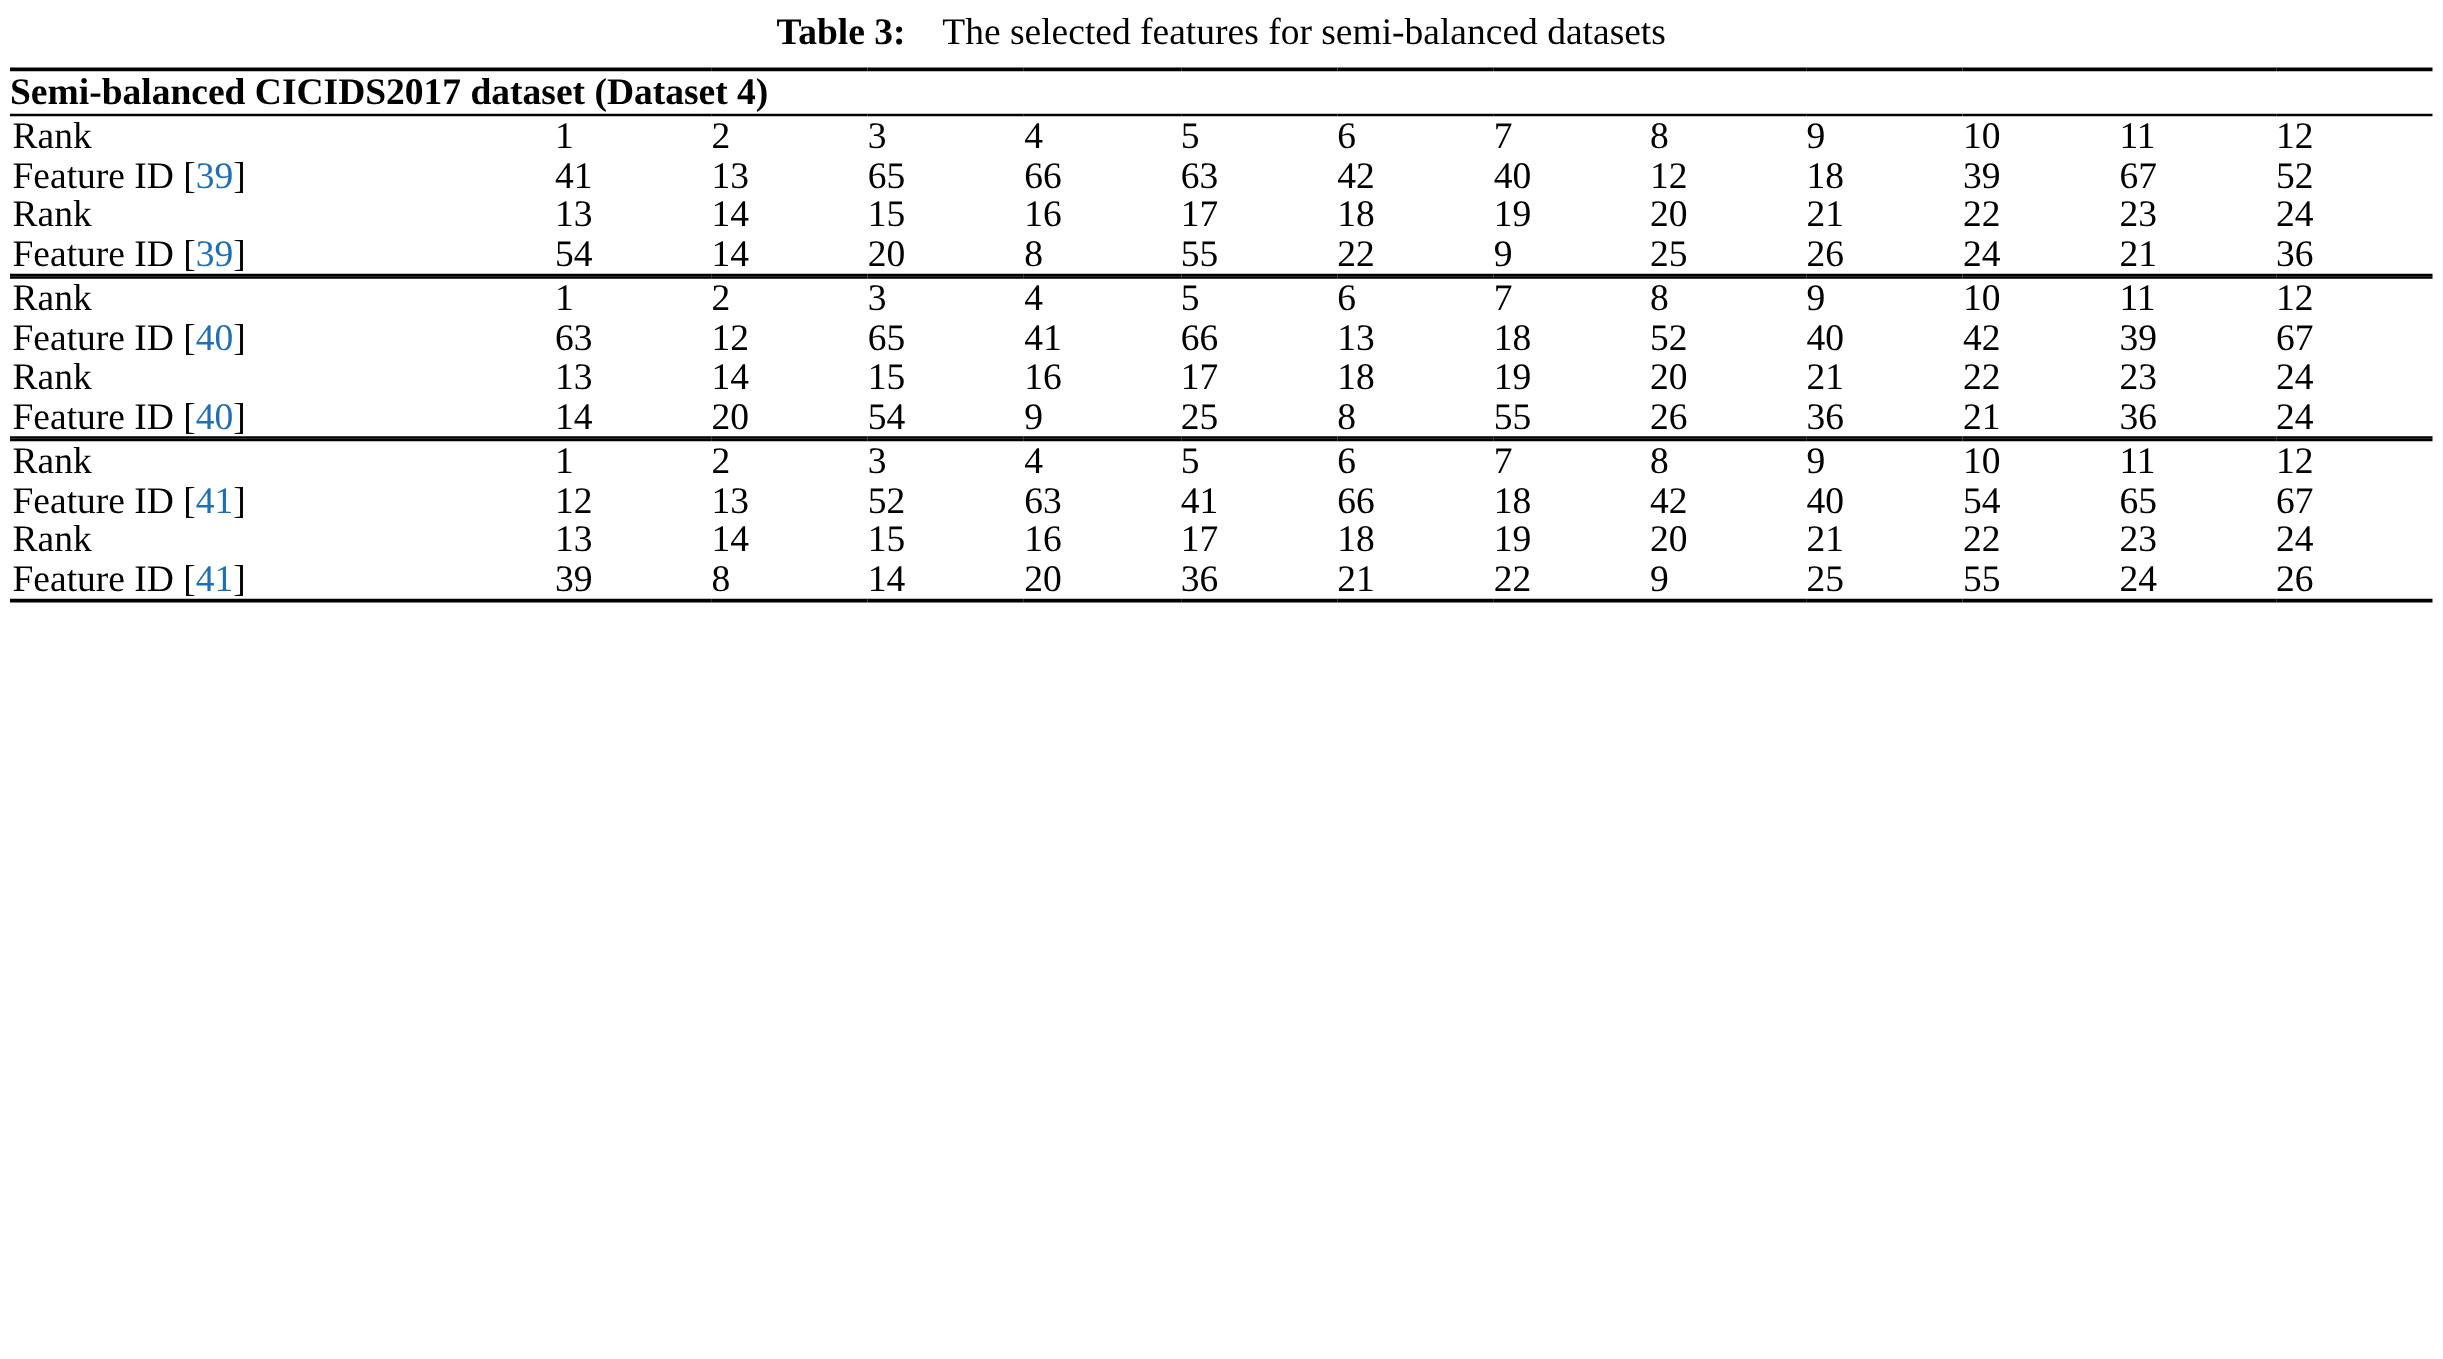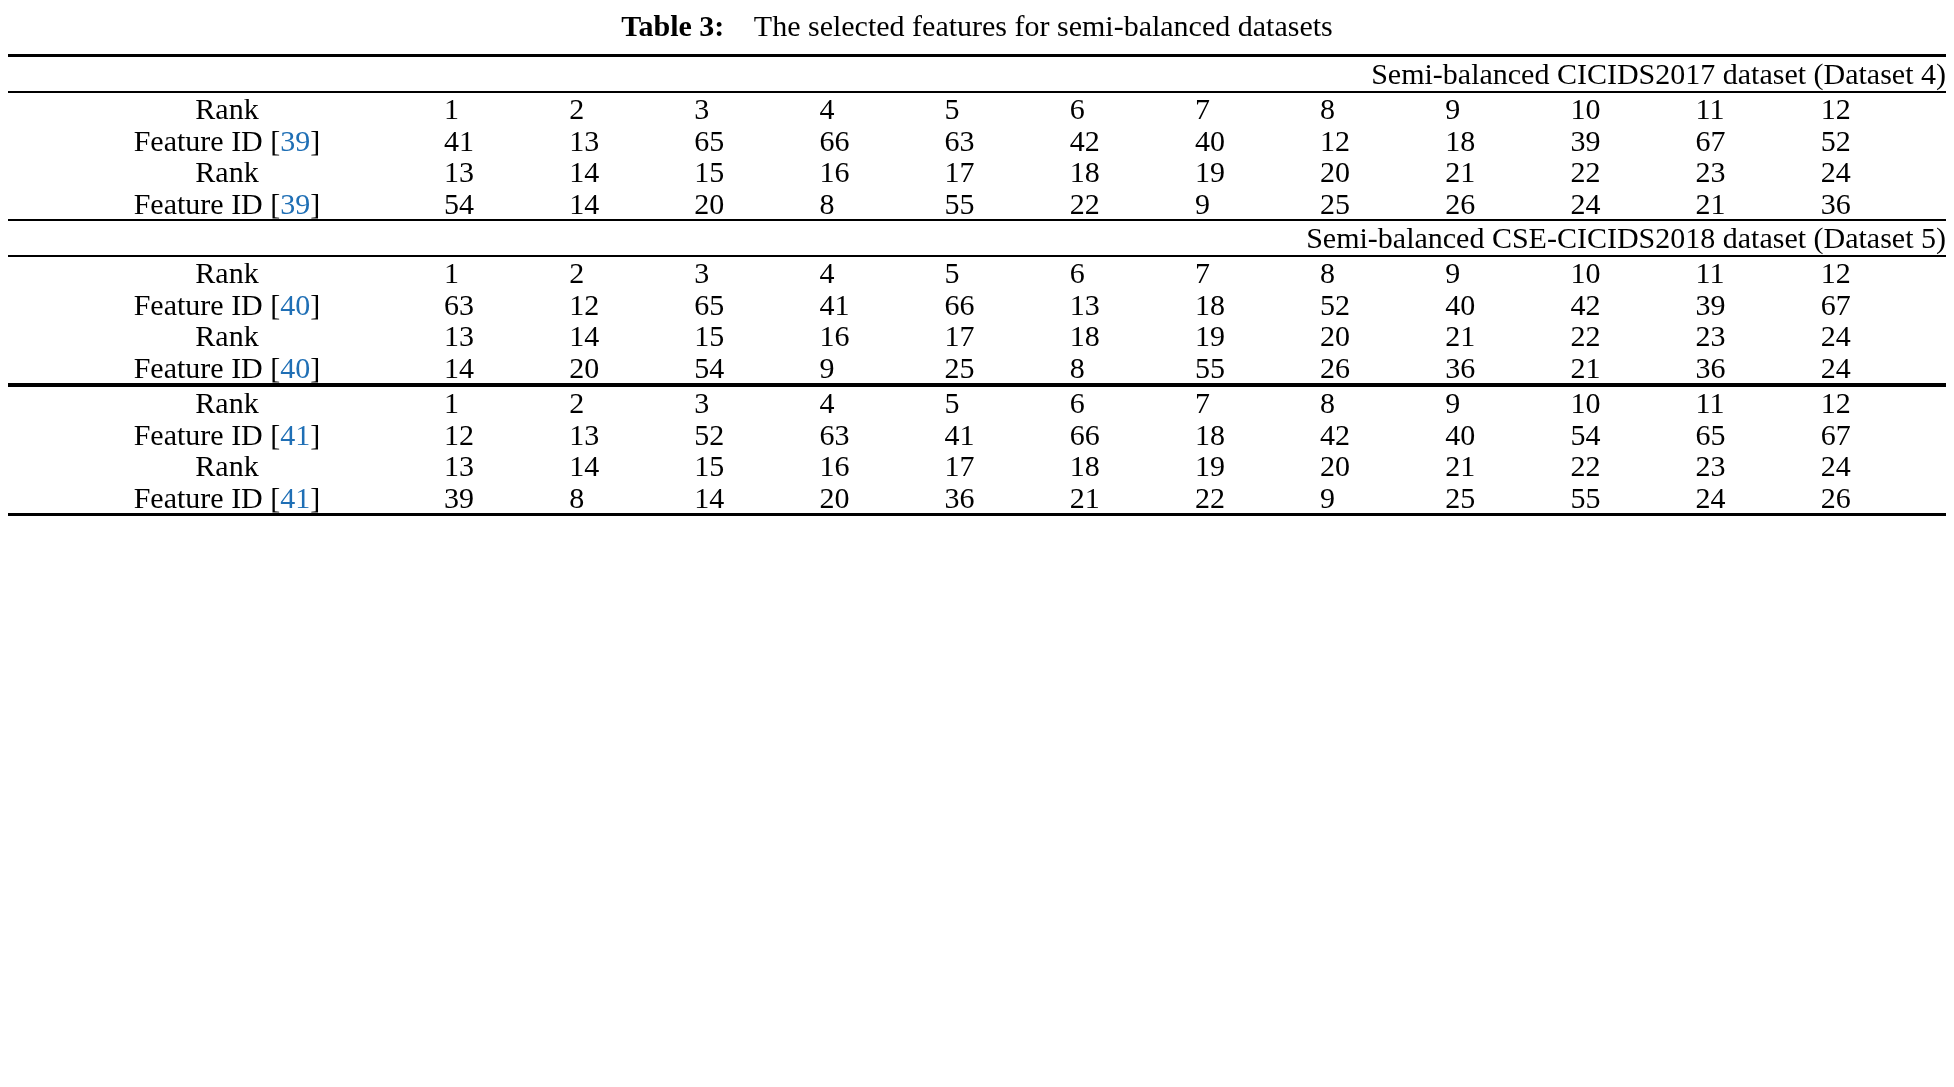--- a/index.html
+++ b/index.html
@@ -51,32 +51,33 @@
     padding: 0;
   }
   .rule-thin td {
     border-bottom: 2px solid #000;
     height: 0;
     font-size: 0;
     line-height: 0;
     padding: 0;
   }
   .section-title td {
-    text-align: right;
+    text-align: left;
     font-size: 30px;
     padding: 9px 0 11px 0;
     white-space: nowrap;
+    font-weight: bold;
   }
   .datarow td {
     font-size: 30px;
     padding: 9px 0 9px 0;
     line-height: 1.05;
   }
   .label-cell {
-    text-align: center;
+    text-align: left;
     white-space: nowrap;
     padding-left: 2px !important;
   }
   .val {
     text-align: left;
   }
   .cite {
     color: #1f6fb5;
   }
   .lbrack, .rbrack {
@@ -177,23 +178,20 @@
           <td class="val">9</td>
           <td class="val">25</td>
           <td class="val">26</td>
           <td class="val">24</td>
           <td class="val">21</td>
           <td class="val">36</td>
         </tr>
         <tr class="rule-thin">
           <td colspan="13"></td>
         </tr>
-        <tr class="section-title">
-          <td colspan="13">Semi-balanced CSE-CICIDS2018 dataset (Dataset 5)</td>
-        </tr>
         <tr class="rule-thin">
           <td colspan="13"></td>
         </tr>
         <tr class="datarow">
           <td class="label-cell"><span>Rank</span></td>
           <td class="val">1</td>
           <td class="val">2</td>
           <td class="val">3</td>
           <td class="val">4</td>
           <td class="val">5</td>

